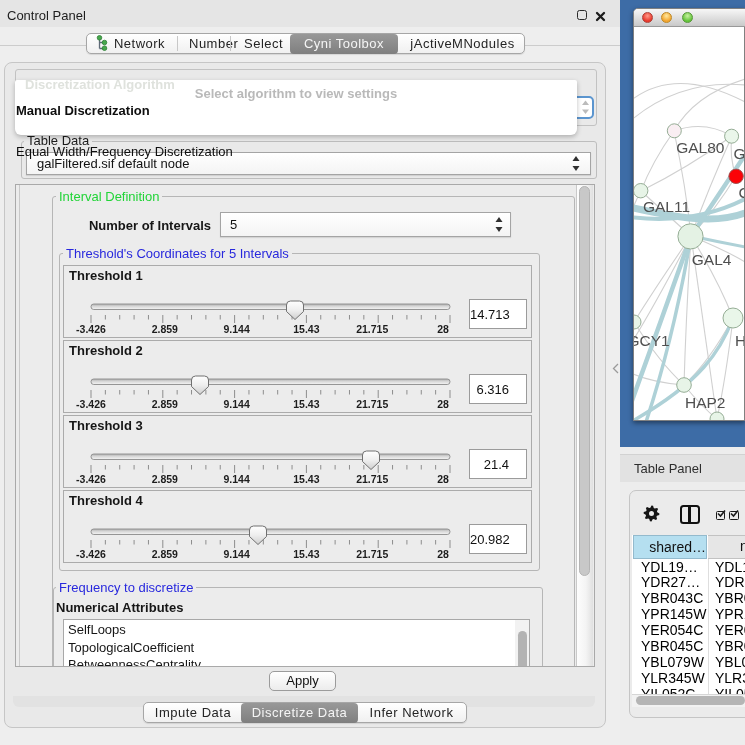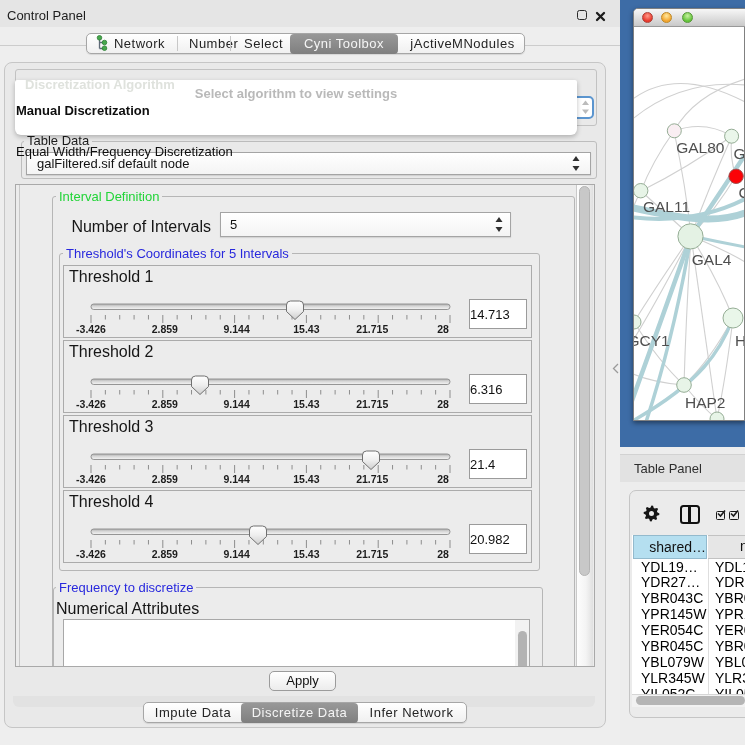--- a/index.html
+++ b/index.html
@@ -1,19 +1,19 @@
 <!DOCTYPE html>
 <html><head><meta charset="utf-8"><title>Control Panel</title><style>
 html,body{margin:0;padding:0;}
 body{width:745px;height:745px;overflow:hidden;background:#eeeeee;font-family:"Liberation Sans",sans-serif;}
 .abs{position:absolute;}
 #root{position:relative;width:745px;height:745px;overflow:hidden;}
-.blab{font-size:16px;font-weight:normal;color:#161616;}
+.blab{font-size:13px;font-weight:bold;color:#161616;}
 .tbox{border:1px solid #ababab;background:#ececec;box-sizing:border-box;}
-.vfield{background:#fff;border:1px solid #9b9b9b;font-size:13px;color:#111;text-align:left;padding-right:17px;box-sizing:border-box;}
+.vfield{background:#fff;border:1px solid #9b9b9b;font-size:13px;color:#111;text-align:right;padding-right:17px;box-sizing:border-box;}
 .combo{background:linear-gradient(#ffffff,#f4f4f4);border:1px solid #a4a4a4;border-radius:0;font-size:13px;color:#111;box-sizing:border-box;box-shadow:0 1px 1px rgba(0,0,0,0.10);}
 .grouptitle{font-size:13px;position:absolute;padding:0 3px;}
 .seg{position:absolute;background:linear-gradient(#ffffff,#f0f0f0);border:1px solid #a6a6a6;border-radius:5px;box-shadow:0 1px 1px rgba(0,0,0,0.10);box-sizing:border-box;}
 .segtab{position:absolute;font-size:13px;color:#242424;text-align:center;letter-spacing:0.5px;}
 .segsel{position:absolute;background:linear-gradient(#989898,#7f7f7f);border-radius:4px;color:#f5f5f5;font-size:13px;text-align:center;letter-spacing:0.5px;}
 .segsep{position:absolute;width:1px;background:#c8c8c8;}
 </style></head>
 <body>
 <div id="root">
 <div class="abs" style="left:0;top:0;width:620px;height:27px;background:#e5e5e5;"></div>
@@ -276,20 +276,21 @@
           <text x="309.2" y="68" font-size="10.5" font-weight="bold" fill="#1d1d1d" text-anchor="middle" font-family="Liberation Sans, sans-serif">21.715</text>
           <text x="380.0" y="68" font-size="10.5" font-weight="bold" fill="#1d1d1d" text-anchor="middle" font-family="Liberation Sans, sans-serif">28</text>
           <path d="M 186.5 40.0 Q 186.5 36.0 190.5 36.0 L 199.5 36.0 Q 203.5 36.0 203.5 40.0 L 203.5 46.5 L 195.0 54.5 L 186.5 46.5 Z" fill="url(#th4)" stroke="#707070" stroke-width="1"></path>
         </svg>
       </div>
       <div class="abs vfield" style="left:455px;top:339px;width:58px;height:30px;line-height:30px;">20.982</div>
       <div class="abs" style="left:39px;top:402px;width:490px;height:150px;border:1px solid #b6b6b6;border-radius:3px;box-sizing:border-box;"></div>
       <div class="grouptitle" style="left:42px;top:395px;background:#ececec;color:#2828dd;">Frequency to discretize</div>
       <div class="abs blab" style="left:42px;top:414.5px;">Numerical Attributes</div>
       <div class="abs" style="left:49px;top:434px;width:467px;height:100px;background:#fff;border:1px solid #a8a8a8;box-sizing:border-box;"></div>
+      <div class="abs" style="left:54px;top:436px;font-size:13px;color:#161616;line-height:17.6px;">SelfLoops<br>TopologicalCoefficient<br>BetweennessCentrality</div>
       <div class="abs" style="left:501px;top:435px;width:14px;height:99px;background:#f2f2f2;"></div>
       <div class="abs" style="left:503.5px;top:446px;width:9px;height:90px;background:#b3b3b3;border-radius:5px;"></div>
     </div>
     <svg class="abs" style="left:611px;top:362px" width="9" height="13">
       <path d="M7 2 L2.5 6.5 L7 11" stroke="#9a9a9a" stroke-width="1.3" fill="none"></path>
     </svg>
     <div class="abs" style="left:269px;top:671px;width:67px;height:20px;background:linear-gradient(#ffffff,#ececec);border:1px solid #9b9b9b;border-radius:5px;box-sizing:border-box;font-size:13px;color:#111;text-align:center;line-height:18px;">Apply</div>
     <div class="abs" style="left:13px;top:696px;width:582px;height:11px;background:#e2e2e2;border-radius:0 0 6px 6px;"></div>
     <div class="seg" style="left:143px;top:702px;width:324px;height:21px;"></div>
     <div class="segtab" style="left:153px;top:705px;width:80px;">Impute Data</div>

